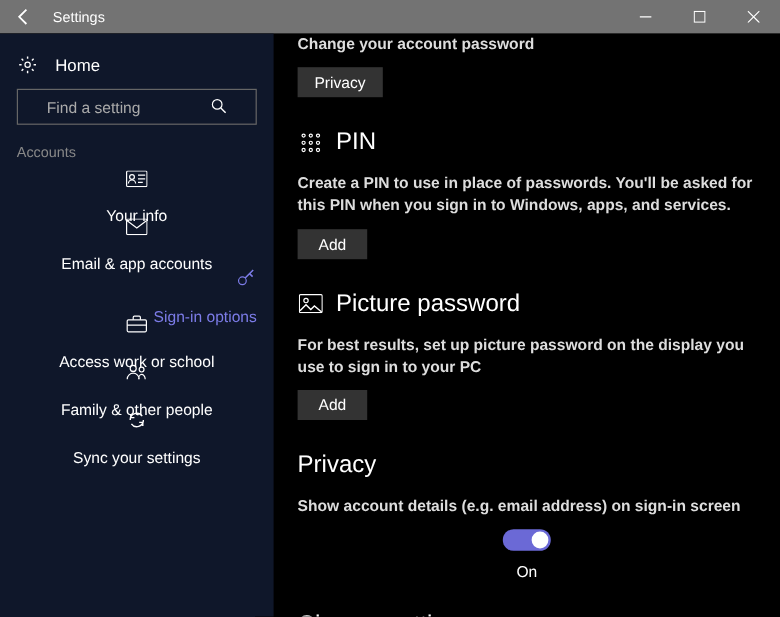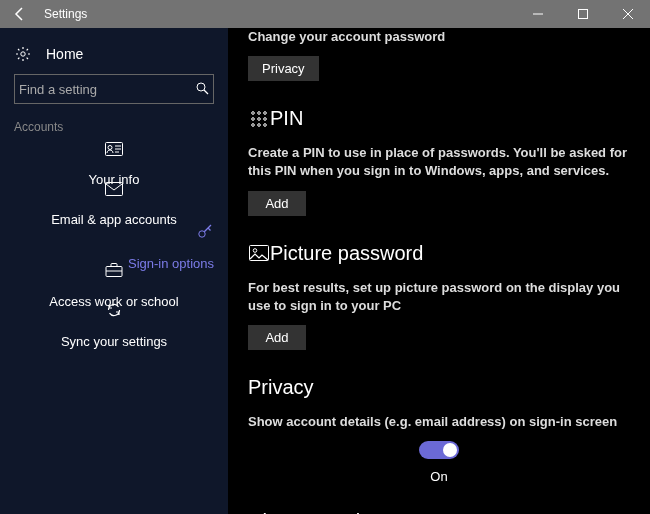--- a/index.html
+++ b/index.html
@@ -39,21 +39,21 @@
     padding: 6px 14px 12px 14px;
     font-size: 14px;
     gap: 14px;
   }
   .home-row .icon { width:18px; display:flex; align-items:center; justify-content:center; }
   .search-box {
     margin: 0 14px 16px 14px;
     height: 30px;
     border: 1px solid #666;
     display: flex; align-items: center;
-    padding: 0 4px;
+    padding: 0 24px;
     font-size: 13px;
     color: #aaa;
     background: transparent;
     justify-content: space-between;
   }
   .sidebar-group-label {
     padding: 0 14px 8px 14px;
     font-size: 12px;
     color: #888;
   }
@@ -80,21 +80,21 @@
     padding: 5px 14px;
     background: #333;
     color:#fff;
     font-size:13px;
     text-align:center;
     cursor:pointer;
     border: none;
   }
   .sec { margin-top: 26px; }
   .sec-header {
-    display:flex; align-items:center; 
+    display:flex; align-items:center; gap:10px;
     font-size: 20px; font-weight: 400;
     margin-bottom: 14px;
   }
   .sec-header .icon { width:22px; display:flex; align-items:center; justify-content:center;}
   .sec-title-plain {
     font-size: 20px; font-weight:400; margin-bottom: 14px;
   }
   .toggle-row { display:flex; align-items:center; gap:10px; margin-top:8px;flex-direction:column; }
   .toggle {
     width: 40px; height: 18px; border-radius: 10px;
@@ -187,20 +187,30 @@
       <span>Sign-in options</span>
     </div>
     <div class="sidebar-item">
       <span class="icon">
         <svg width="18" height="16" viewBox="0 0 18 16">
             <rect x="1" y="4.5" width="16" height="10" rx="1"></rect>
             <path d="M6 4.5V2.5a1 1 0 011-1h4a1 1 0 011 1v2M1 9h16" stroke-width="1"></path>
           </svg>
       </span>
       <span>Access work or school</span>
+    </div>
+    <div class="sidebar-item">
+      <span class="icon">
+        <svg width="18" height="16" viewBox="0 0 18 16">
+            <circle cx="6" cy="5" r="2.5"></circle>
+            <circle cx="13" cy="6" r="2"></circle>
+            <path d="M1 14c0-3 2.5-5 5-5s5 2 5 5M10.5 14c0-2.2 1.2-4 2.5-4s3 1.5 3 4" stroke-width="1"></path>
+          </svg>
+      </span>
+      <span>Family &amp; other people</span>
     </div>
     <div class="sidebar-item">
       <span class="icon">
         <svg width="16" height="16" viewBox="0 0 16 16">
             <path d="M13.5 8a5.5 5.5 0 01-10 3.2M2.5 8a5.5 5.5 0 0110-3.2M3 3v3h3M13 13v-3h-3" stroke-width="1.2"></path>
           </svg>
       </span>
       <span>Sync your settings</span>
     </div>
   </div>

